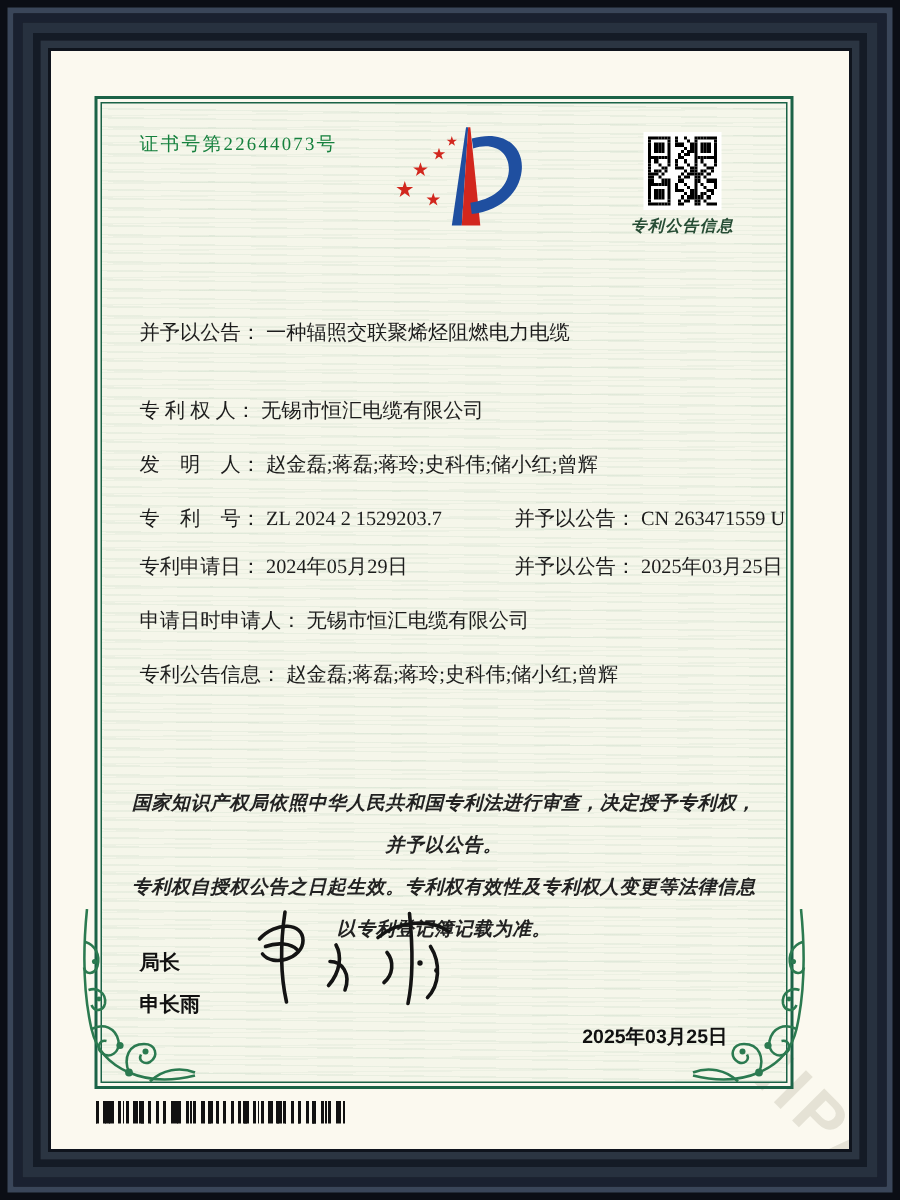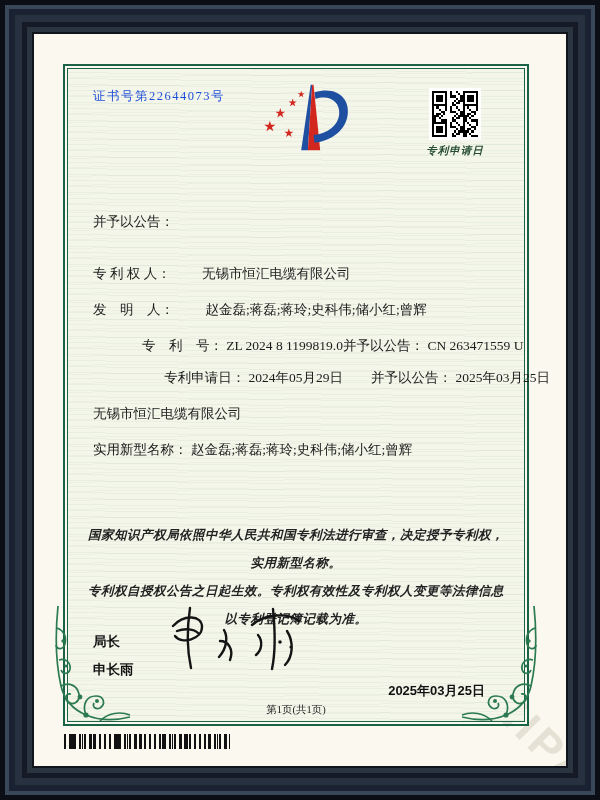--- a/index.html
+++ b/index.html
@@ -23,38 +23,38 @@
   
   .greenbox{position:absolute;left:29px;top:30px;width:466px;height:662px;box-sizing:border-box;
     border:2.5px solid #1b6347;z-index:1;}
   .greenbox-inner{position:absolute;inset:2px;border:1px solid #1b6347;
     background:
       repeating-linear-gradient(0.8deg, rgba(70,135,95,0.07) 0 1px, transparent 1px 6px),
       repeating-linear-gradient(-0.6deg, rgba(70,135,95,0.05) 0 1px, transparent 1px 9px),
       #f5f6ea;}
   .content{position:absolute;inset:0;z-index:2;color:#1c1c1c;}
   
-  .certno{position:absolute;left:28px;top:22px;font-size:12.5px;letter-spacing:1.5px;color:#1d4ed8;}
+  .certno{position:absolute;left:28px;top:22px;font-size:12.5px;letter-spacing:1.5px;color:#15803d;}
   .logo{position:absolute;left:192px;top:14px;width:96px;height:76px;}
   .qr{position:absolute;right:46px;top:22px;width:52px;height:52px;background:#fff;padding:3px;
       box-sizing:border-box;display:grid;grid-template-columns:repeat(21,1fr);grid-auto-rows:1fr;}
   .qr i{display:block;}
   .qrcap{position:absolute;right:22px;top:78px;width:100px;text-align:center;font-size:10.5px;
       letter-spacing:1px;color:#274d35;font-style:italic;font-weight:bold;}
   .title{position:absolute;left:0;right:0;top:88px;text-align:center;font-size:30px;font-weight:bold;
       letter-spacing:7px;color:#000;}
   
   .fields{position:absolute;left:28px;right:24px;top:146px;font-size:13.5px;}
   .frow{display:flex;line-height:19px;}
-  .fcell{display:flex;justify-content:flex-end;}
+  .fcell{display:flex;}
   .fcell.colL{width:250px;flex:none;}
   .flabel{white-space:pre;flex:none;}
   .fvalue{white-space:pre;}
   .mb-big{margin-bottom:33px;}
-  .mb-med{margin-bottom:17px;gap:28px;}
+  .mb-med{margin-bottom:17px;}
   .mb-sm{margin-bottom:13px;}
   
   .decl{position:absolute;left:18px;right:18px;top:455px;text-align:center;font-size:12.5px;
       font-style:italic;font-weight:600;line-height:28px;letter-spacing:0.5px;color:#222;}
   
   .officer{position:absolute;left:28px;top:562px;font-family:"Liberation Sans","DejaVu Sans",sans-serif;
       font-size:13.5px;font-weight:bold;color:#111;line-height:28px;}
   .sig{position:absolute;left:95px;top:535px;width:160px;height:72px;}
   .issuedate{position:absolute;right:42px;top:616px;font-size:13px;font-weight:bold;
       font-family:"Liberation Sans","DejaVu Sans",sans-serif;color:#111;}
@@ -547,66 +547,68 @@
                         <i></i>
                         <i></i>
                         <i style="background:#000"></i>
                         <i style="background:#000"></i>
                         <i></i>
                         <i></i>
                         <i style="background:#000"></i>
                         <i style="background:#000"></i>
                         <i style="background:#000"></i>
                       </div>
-        <div class="qrcap">专利申请日</div>
+        <div class="qrcap">专利公告信息</div>
 
 
         <div class="fields">
           <div class="frow mb-big">
             <span class="flabel">并予以公告： </span>
+            <span class="fvalue">一种辐照交联聚烯烃阻燃电力电缆</span>
           </div>
           <div class="frow mb-med">
             <span class="flabel">专 利 权 人： </span>
             <span class="fvalue">无锡市恒汇电缆有限公司</span>
           </div>
           <div class="frow mb-med">
             <span class="flabel">发　明　人： </span>
             <span class="fvalue">赵金磊;蒋磊;蒋玲;史科伟;储小红;曾辉</span>
           </div>
           <div class="frow mb-sm">
             <div class="fcell colL">
               <span class="flabel">专　利　号： </span>
-              <span class="fvalue">ZL 2024 8 1199819.0</span>
+              <span class="fvalue">ZL 2024 2 1529203.7</span>
             </div>
             <div class="fcell">
               <span class="flabel">并予以公告： </span>
               <span class="fvalue">CN 263471559 U</span>
             </div>
           </div>
           <div class="frow mb-med">
             <div class="fcell colL">
               <span class="flabel">专利申请日： </span>
               <span class="fvalue">2024年05月29日</span>
             </div>
             <div class="fcell">
               <span class="flabel">并予以公告： </span>
               <span class="fvalue">2025年03月25日</span>
             </div>
           </div>
           <div class="frow mb-med">
+            <span class="flabel">申请日时申请人： </span>
             <span class="fvalue">无锡市恒汇电缆有限公司</span>
           </div>
           <div class="frow">
-            <span class="flabel">实用新型名称： </span>
+            <span class="flabel">专利公告信息： </span>
             <span class="fvalue">赵金磊;蒋磊;蒋玲;史科伟;储小红;曾辉</span>
           </div>
         </div>
 
         <div class="decl">
-          <div>国家知识产权局依照中华人民共和国专利法进行审查，决定授予专利权，实用新型名称。</div>
+          <div>国家知识产权局依照中华人民共和国专利法进行审查，决定授予专利权，并予以公告。</div>
           <div>专利权自授权公告之日起生效。专利权有效性及专利权人变更等法律信息以专利登记簿记载为准。</div>
         </div>
 
         <div class="officer">
           <div>局长</div>
           <div>申长雨</div>
         </div>
         <svg class="sig" viewBox="0 0 160 70" aria-hidden="true">
           <g fill="none" stroke="#141414" stroke-width="2.4" stroke-linecap="round">
             <path d="M30,6 C27,26 27,48 31,66"></path>
@@ -619,21 +621,20 @@
             <path d="M127,29 C134,40 133,55 125,63"></path>
             <path d="M98,33 C103,39 102,48 96,53"></path>
           </g>
           <g fill="#141414">
             <circle cx="120" cy="40" r="1.8"></circle>
                           <circle cx="131" cy="45" r="1.6"></circle>
           </g>
         </svg>
 
         <div class="issuedate">2025年03月25日</div>
-        <div class="pageinfo">第1页(共1页)</div>
       </div>
     </div>
 
     <svg class="flourish bl" viewBox="0 0 82 128" aria-hidden="true">
       <g fill="none" stroke="#2b7a50" stroke-width="1.7">
         <path d="M8,0 C5,30 6,58 11,80 C14,93 22,103 36,109"></path>
         <path d="M11,80 C19,76 27,79 29,88 C30,96 23,100 18,96 C14,93 16,87 21,88"></path>
         <path d="M36,109 C50,115 64,115 80,111"></path>
         <path d="M36,109 C32,99 36,90 46,90 C54,90 56,98 50,102 C46,104 42,101 44,97"></path>
         <path d="M50,115 C58,107 70,105 80,109"></path>

